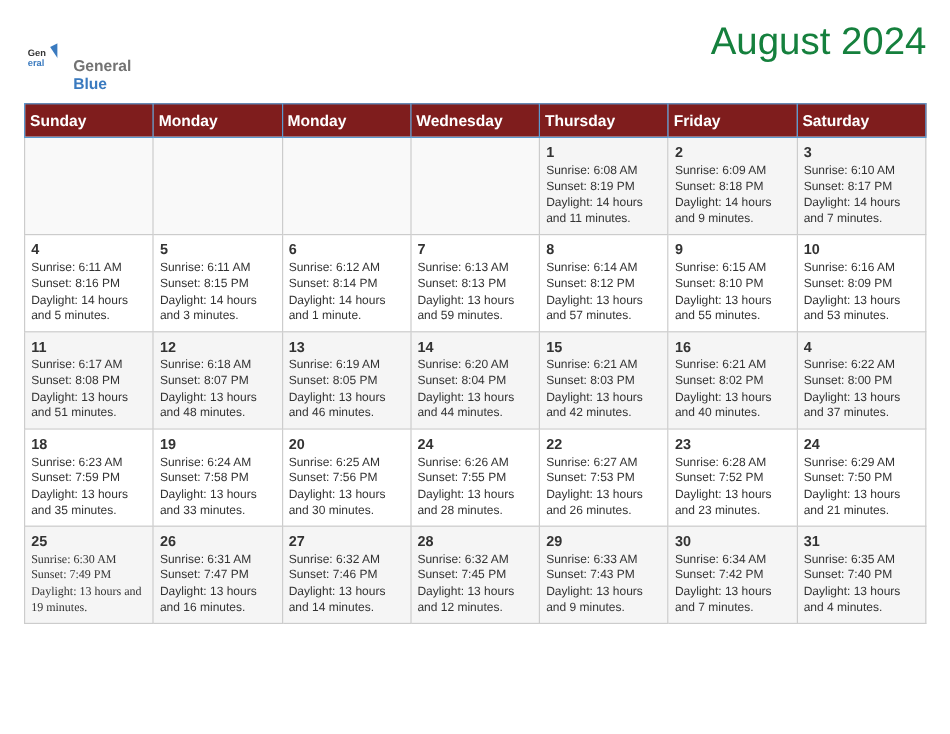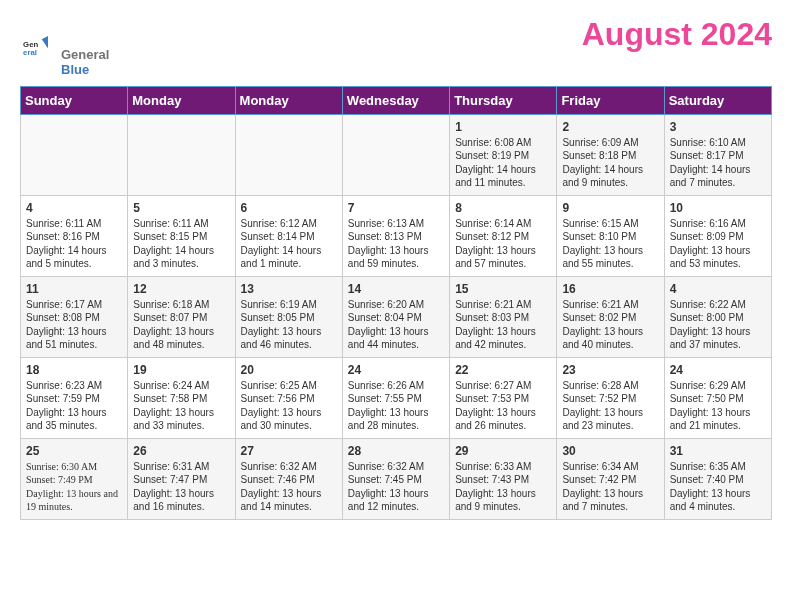--- a/index.html
+++ b/index.html
@@ -37,35 +37,35 @@
     .logo-icon {
       width: 28px;
       height: 28px;
       margin-right: 2px;
     }
     .title-block {
       text-align: right;
     }
     .title-block h1 {
       font-size: 32px;
-      font-weight: bold;
-      color: #ec4899;
+      font-weight: normal;
+      color: #15803d;
     }
     .title-block h2 {
       font-size: 15px;
       font-weight: normal;
       color: #222;
     }
     .calendar {
       width: 100%;
       border-collapse: collapse;
       border: 1px solid #ccc;
     }
     .calendar th {
-      background: #701a75;
+      background: #7f1d1d;
       color: #fff;
       font-size: 13px;
       font-weight: bold;
       padding: 6px 4px;
       text-align: left;
       border: 1px solid #5a9ad0;
     }
     .calendar td {
       vertical-align: top;
       padding: 5px 5px;

